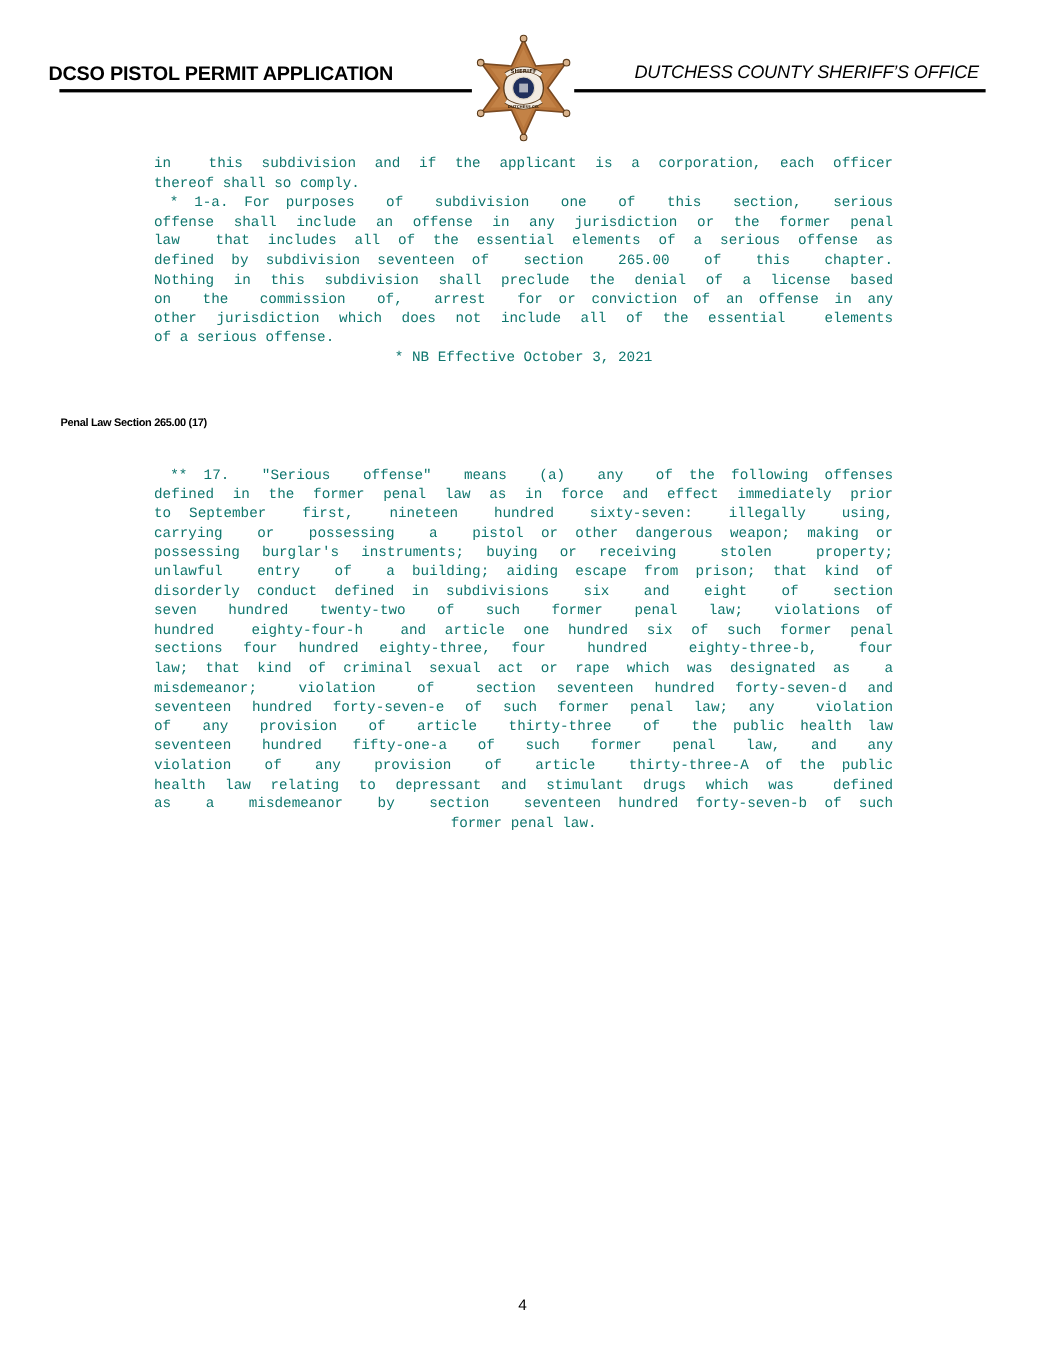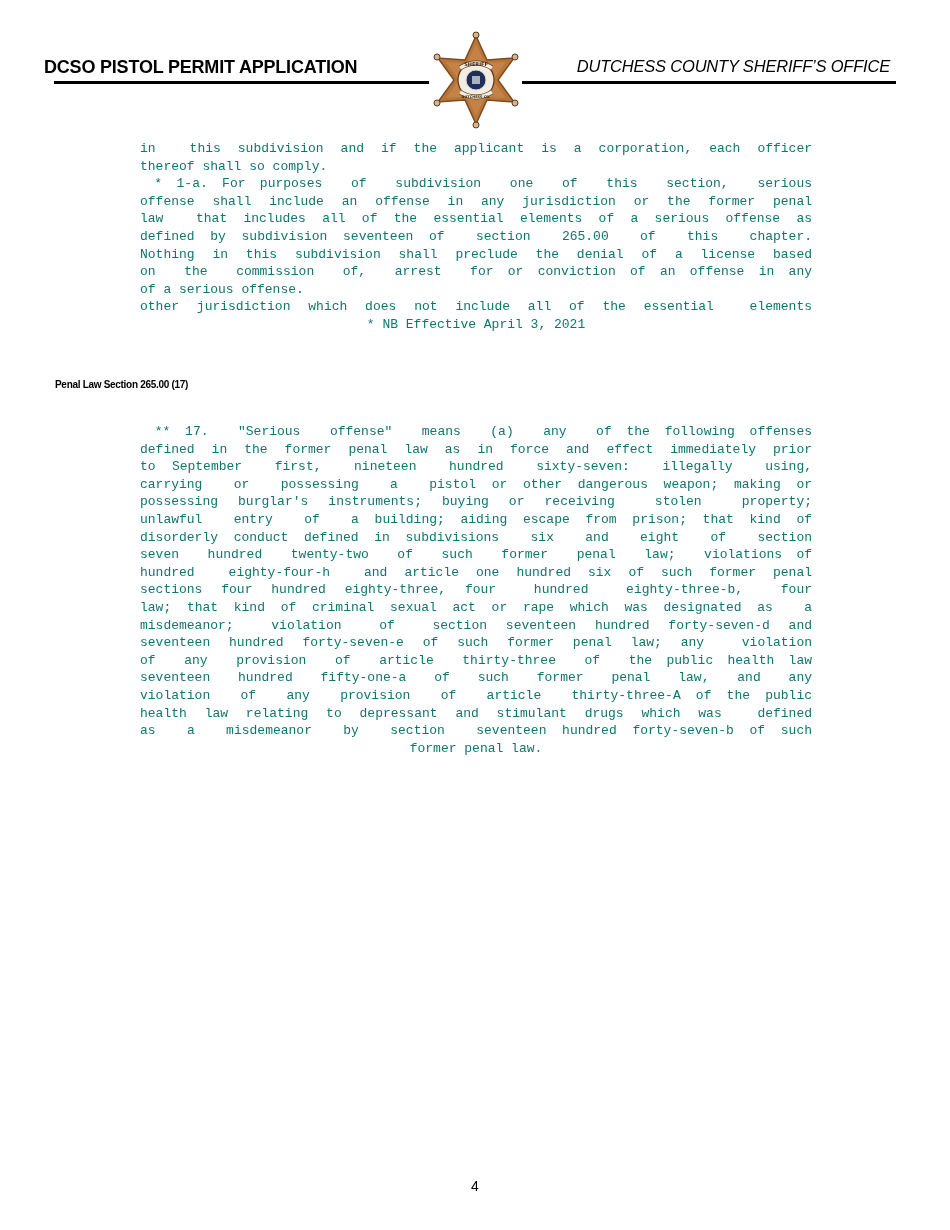--- a/index.html
+++ b/index.html
@@ -148,23 +148,23 @@
 
 <div class="block1 mono">
   <span class="line">in  this subdivision and if the applicant is a corporation, each officer</span>
   <span class="line last">thereof shall so comply.</span>
   <span class="line"> * 1-a. For purposes  of  subdivision  one  of  this  section,  serious</span>
   <span class="line">offense shall include an offense in any jurisdiction or the former penal</span>
   <span class="line">law  that includes all of the essential elements of a serious offense as</span>
   <span class="line">defined by subdivision seventeen of  section  265.00  of  this  chapter.</span>
   <span class="line">Nothing in this subdivision shall preclude the denial of a license based</span>
   <span class="line">on  the  commission  of,  arrest  for or conviction of an offense in any</span>
+  <span class="line">other jurisdiction which does not include all of the essential  elements</span>
   <span class="line last">of a serious offense.</span>
-  <span class="line">other jurisdiction which does not include all of the essential  elements</span>
-  <span class="line center">* NB Effective April 3, 2021</span>
+  <span class="line center">* NB Effective October 3, 2021</span>
 </div>
 
 <div class="section-heading">Penal Law Section 265.00 (17)</div>
 
 <div class="block2 mono">
   <span class="line"> ** 17.  "Serious  offense"  means  (a)  any  of the following offenses</span>
   <span class="line">defined in the former penal law as in force and effect immediately prior</span>
   <span class="line">to September  first,  nineteen  hundred  sixty-seven:  illegally  using,</span>
   <span class="line">carrying  or  possessing  a  pistol or other dangerous weapon; making or</span>
   <span class="line">possessing burglar's instruments; buying or receiving  stolen  property;</span>

